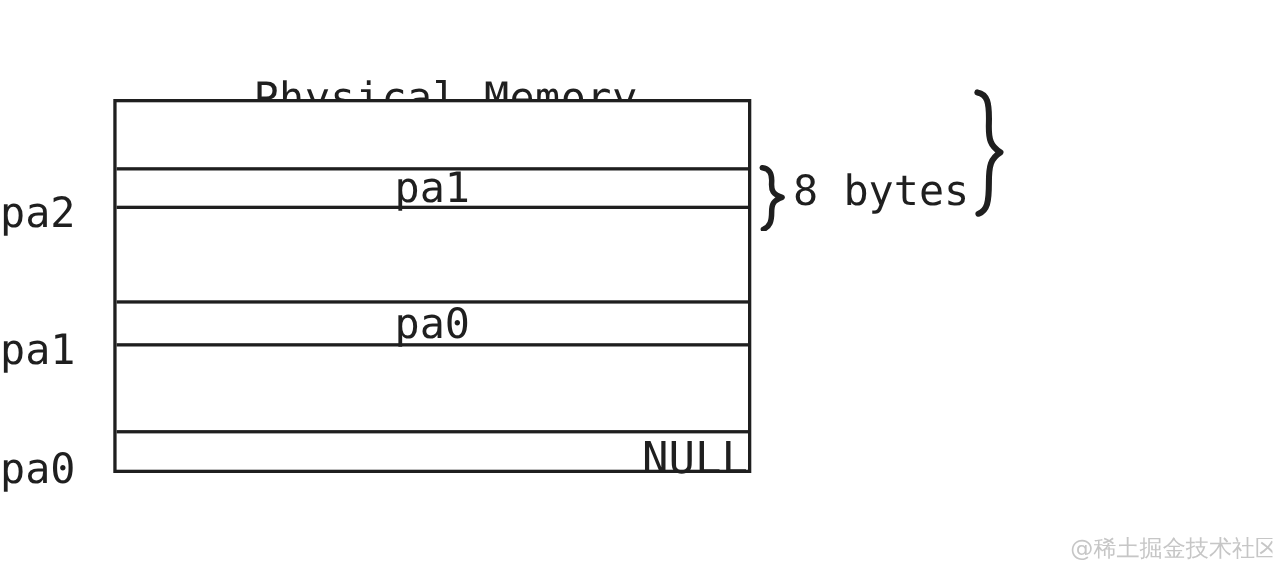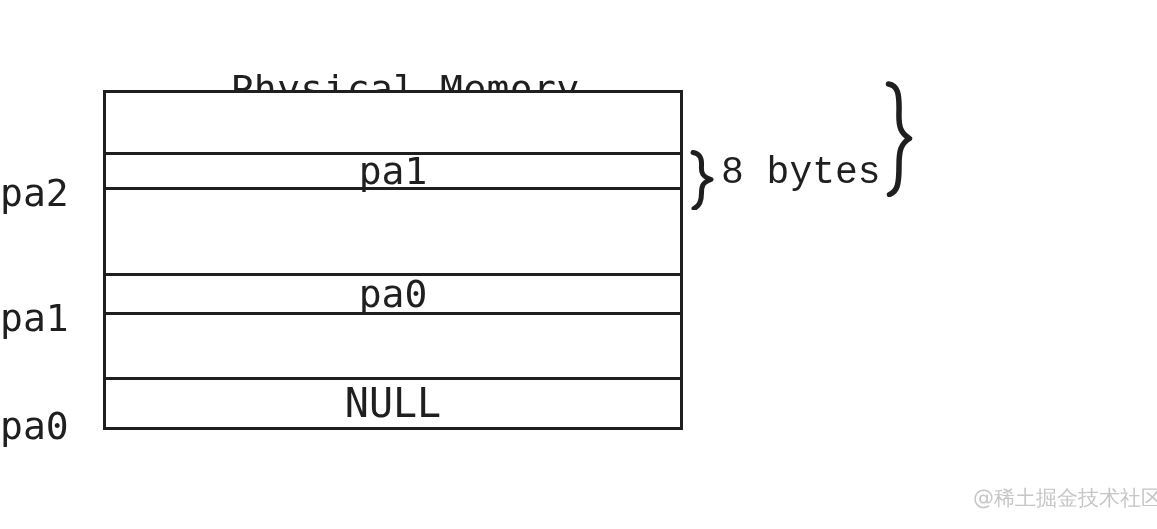--- a/index.html
+++ b/index.html
@@ -40,41 +40,41 @@
     position: absolute;
     left: 0; width: 100%;
     border-top: 3px solid var(--ink);
     border-bottom: 3px solid var(--ink);
     display: flex; align-items: center; justify-content: center;
     font-size: 38px; line-height: 1;
     overflow: visible;
   }
   .slot-pa1 { top: 59px;  height: 38px; }
   .slot-pa0 { top: 180px; height: 42px; }
-  .slot-null { top: 284px; height: 48px; border-bottom: none; font-size: 40px; }
+  .slot-null { top: 298px; height: 48px; border-bottom: none; font-size: 40px; justify-content: flex-end; }
   .addr-label {
     position: absolute;
     left: 0; width: 85px;
     text-align: left;
     font-size: 38px; line-height: 38px;
     white-space: pre;
   }
   .addr-pa2 { top: 174px; }
   .addr-pa1 { top: 299px; }
   .addr-pa0 { top: 407px; }
   .brace { position: absolute; color: var(--ink); }
   .brace svg { display: block; width: 100%; height: 100%; }
   .brace-small { left: 689px; top: 150px; width: 27px; height: 60px; }
   .brace-large { left: 884px; top: 81px; width: 29px; height: 116px; }
   .size-label {
     position: absolute;
     font-size: 38px; line-height: 38px;
     white-space: pre;
   }
-  .size-8 { left: 721px; top: 154px; font-family: Liberation Mono, monospace; }
+  .size-8 { left: 721px; top: 154px; }
   .size-4096 { left: 919px; top: 116px; }
   .freelist-caption {
     position: absolute;
     left: 111px; top: 474px; width: 600px;
     text-align: center;
     font-size: 38px; line-height: 38px;
     white-space: pre;
   }
   .watermark {
     position: absolute;

